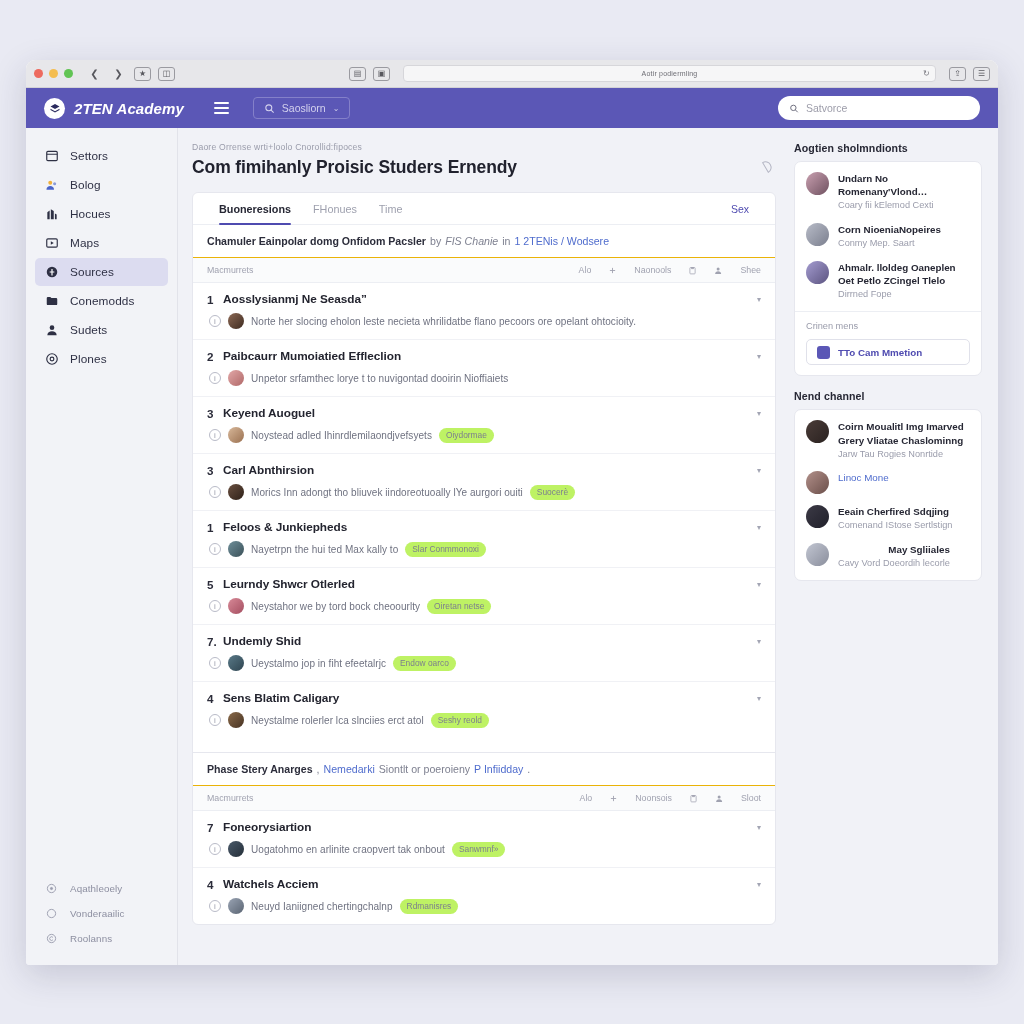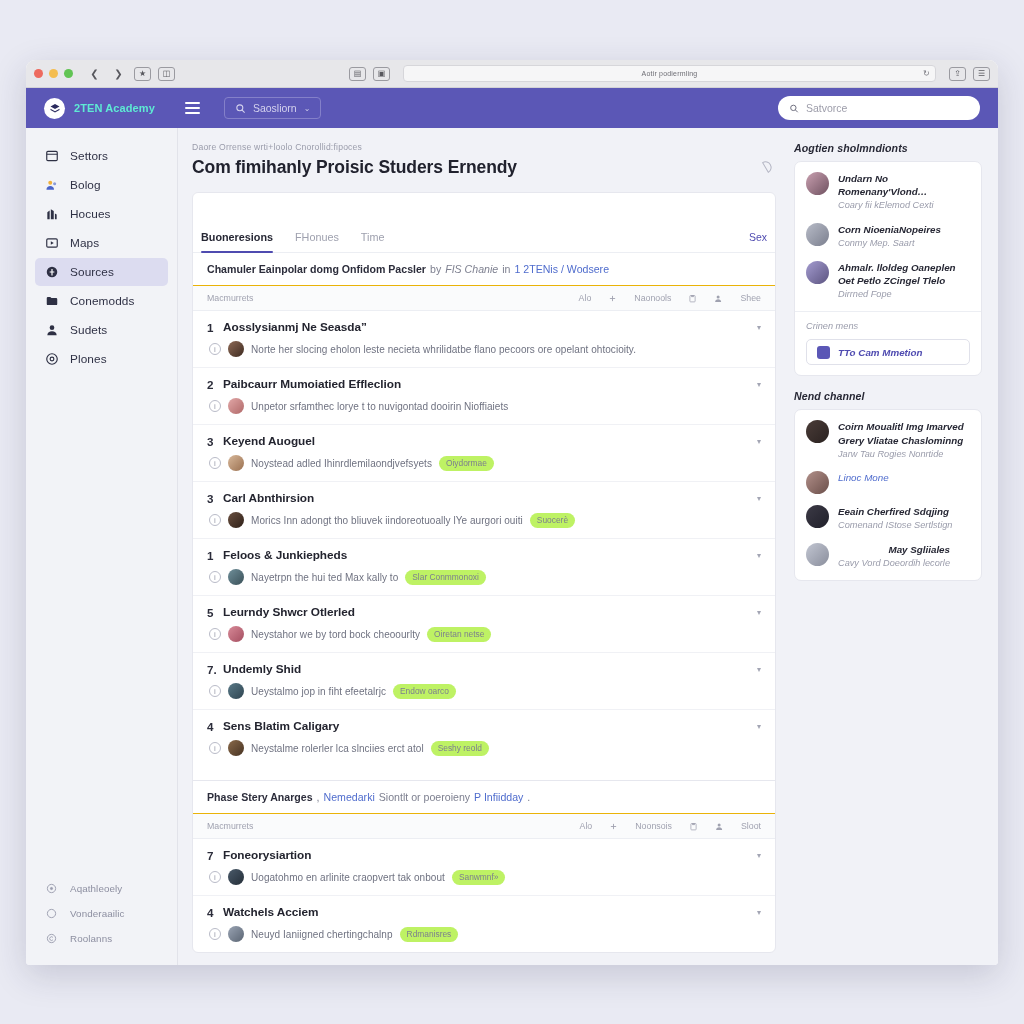--- a/index.html
+++ b/index.html
@@ -76,21 +76,21 @@
     gap: 14px;
   }
   .brand { display: flex; align-items: center; gap: 9px; }
   .brand-logo {
     width: 21px; height: 21px; border-radius: 50%;
     background: #ffffff;
     display: flex; align-items: center; justify-content: center;
   }
   .brand-logo svg { width: 12px; height: 12px; }
   .brand-name {
-    color: #5eead4; font-size: 11px; font-weight: 700; letter-spacing: .1px;
+    color: #ffffff; font-size: 15px; font-weight: 700; letter-spacing: .1px; font-style: italic;
   }
   .hamb { margin-left: 16px; display: flex; flex-direction: column; gap: 3px; cursor: pointer; }
   .hamb i { display: block; width: 15px; height: 1.8px; background: #fff; border-radius: 2px; }
   .navsearch {
     margin-left: 10px;
     height: 22px; padding: 0 10px;
     border: 1px solid #8480c9; border-radius: 4px;
     display: flex; align-items: center; gap: 7px;
   }
   .navsearch .lbl { color: #d4d2ee; font-size: 10.5px; }
@@ -164,23 +164,22 @@
 
   .card {
     background: #fff;
     border: 1px solid #e6e7ee;
     border-radius: 6px;
     margin-top: 14px;
     overflow: hidden;
   }
   .tabs {
     display: flex; align-items: center;
-    height: 32px; padding: 0 8px;
+    height: 32px; padding: 0 26px;
     border-bottom: 1px solid #eceef3;
-    margin-top: 28px;
   }
   .tab {
     font-size: 10.8px; color: #9ea0ae;
     height: 32px; display: flex; align-items: center;
     margin-right: 22px; cursor: pointer;
     position: relative;
   }
   .tab.active { color: #262734; font-weight: 700; }
   .tab.active::after {
     content: ''; position: absolute; left: 0; right: 0; bottom: 0;
@@ -241,21 +240,20 @@
     font-size: 8.4px; color: #7c7f8e;
     background: #bef264; border-radius: 9px;
     padding: 2.5px 7px; white-space: nowrap; flex: 0 0 auto;
   }
 
   
   .rail {
     flex: 0 0 204px;
     padding: 14px 16px 0 0;
     overflow: hidden;
-    font-style: italic;
   }
   .rail-title {
     font-size: 10.6px; font-weight: 700; color: #272835;
     margin-bottom: 7px; letter-spacing: .1px;
   }
   .rail-card {
     background: #fff; border: 1px solid #e6e7ee; border-radius: 7px;
     padding: 10px 11px; margin-bottom: 14px;
   }
   .ritem { display: flex; gap: 9px; margin-bottom: 11px; }

